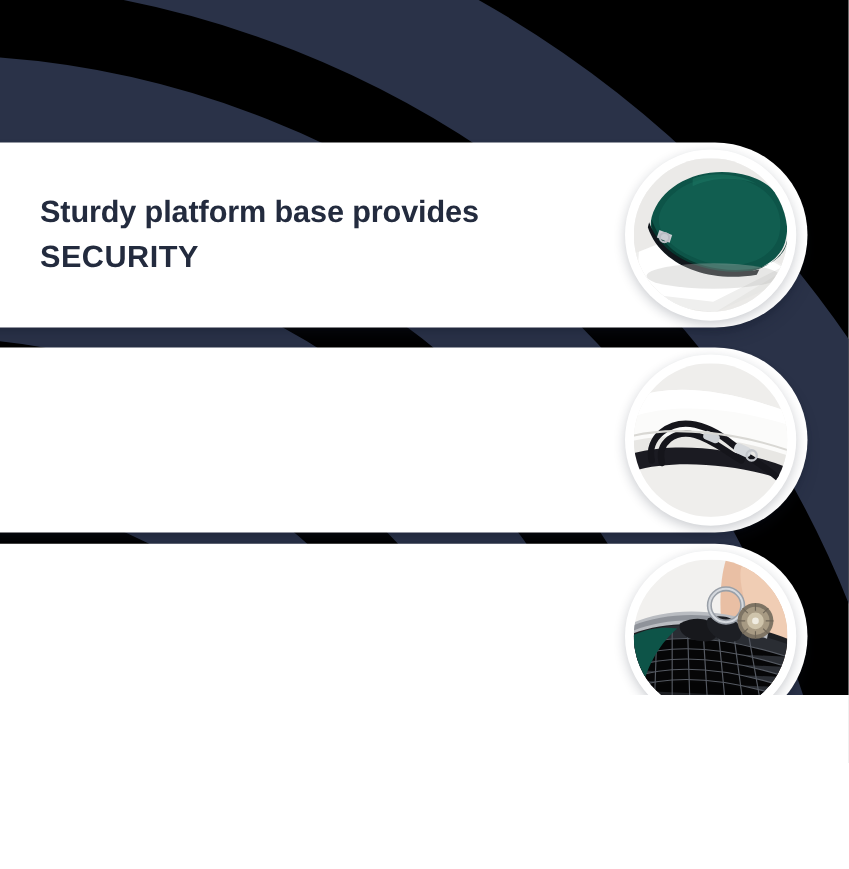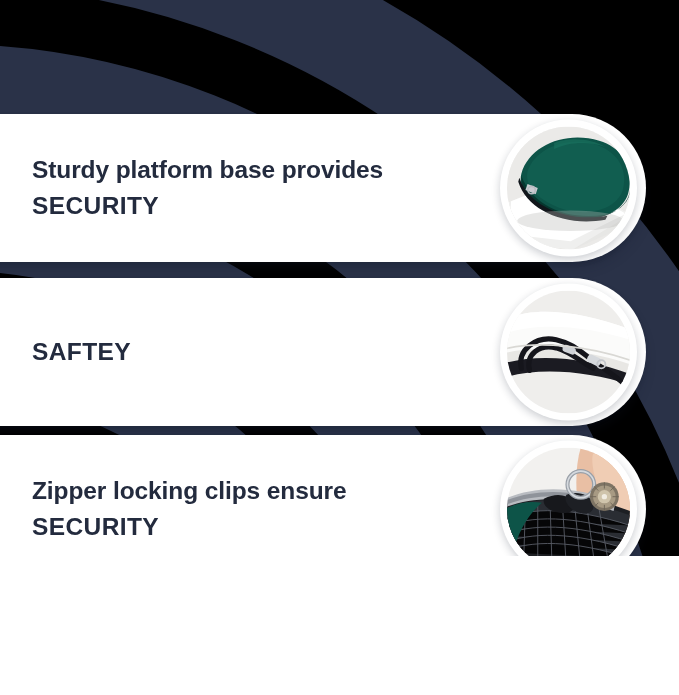--- a/index.html
+++ b/index.html
@@ -119,21 +119,20 @@
           <circle cx="24" cy="62" r="3.6" fill="none" stroke="#b9bcc2" stroke-width="1.6"></circle>
 
           <ellipse cx="62" cy="92" rx="52" ry="10" fill="#b9b9b6" opacity="0.35"></ellipse>
         </svg>
       </div>
     </div>
   </div>
 
   <div class="card card-2">
     <div class="card-text">
-      <span class="emph">SAFTEY</span>
     </div>
     <div class="photo-wrap">
       <div class="photo">
         <svg viewBox="0 0 120 120">
           <rect x="0" y="0" width="120" height="120" fill="#efeeec"></rect>
 
           <path d="M-6,30 C26,14 72,20 126,40 L126,78 C80,62 28,58 -6,72 Z" fill="#fbfbfa"></path>
           <path d="M-6,30 C26,14 72,20 126,40 L126,50 C78,34 26,30 -6,44 Z" fill="#ffffff"></path>
           <path d="M-6,62 C30,52 82,58 126,74 L126,84 C80,68 28,64 -6,76 Z" fill="#e8e7e4"></path>
 
@@ -148,24 +147,20 @@
           <rect x="78" y="64" width="14" height="8" rx="3.5" fill="#d6d9dd" transform="rotate(26 85 68)"></rect>
           <circle cx="92" cy="72" r="4" fill="none" stroke="#c3c6cb" stroke-width="1.8"></circle>
 
           <path d="M-6,58 C30,48 82,54 126,70" fill="none" stroke="#d9d8d4" stroke-width="1.6"></path>
         </svg>
       </div>
     </div>
   </div>
 
   <div class="card card-3">
-    <div class="card-text">
-      <span class="lead">Zipper locking clips ensure</span>
-      <span class="emph">SECURITY</span>
-    </div>
     <div class="photo-wrap">
       <div class="photo">
         <svg viewBox="0 0 120 120">
           <rect x="0" y="0" width="120" height="120" fill="#f2f1ef"></rect>
 
           <path d="M72,0 C96,0 120,10 120,34 L120,96 C104,104 84,100 76,84 C68,66 64,26 72,0 Z" fill="#e9bfa4"></path>
           <path d="M84,6 C104,6 118,16 120,34 L120,70 C108,72 94,58 88,38 C84,24 82,12 84,6 Z" fill="#f0cdb4"></path>
 
           <path d="M-6,58 C22,42 62,40 120,62 L120,120 L-6,120 Z" fill="#1d1f23"></path>
           <path d="M-6,62 C22,48 62,46 120,66 L120,112 C70,92 26,92 -6,104 Z" fill="#2a2d33"></path>

